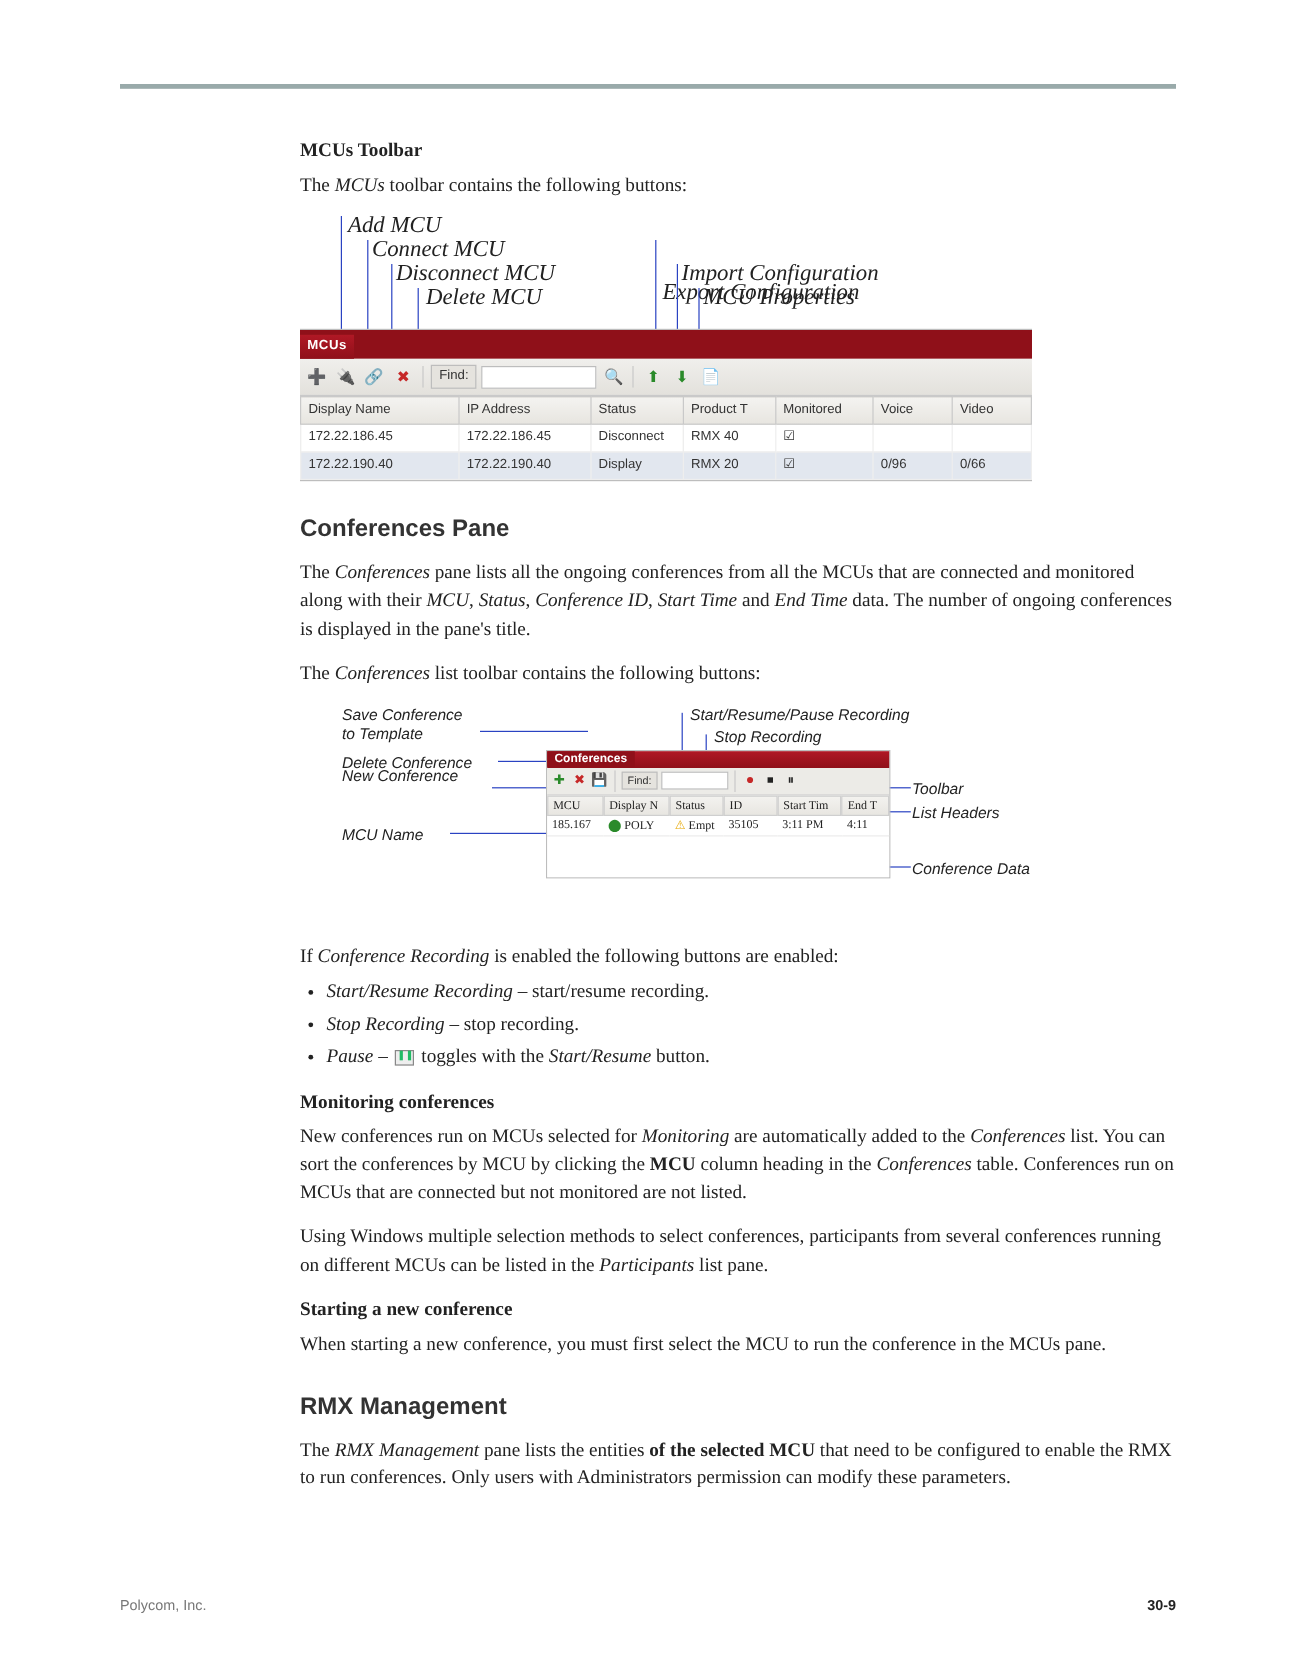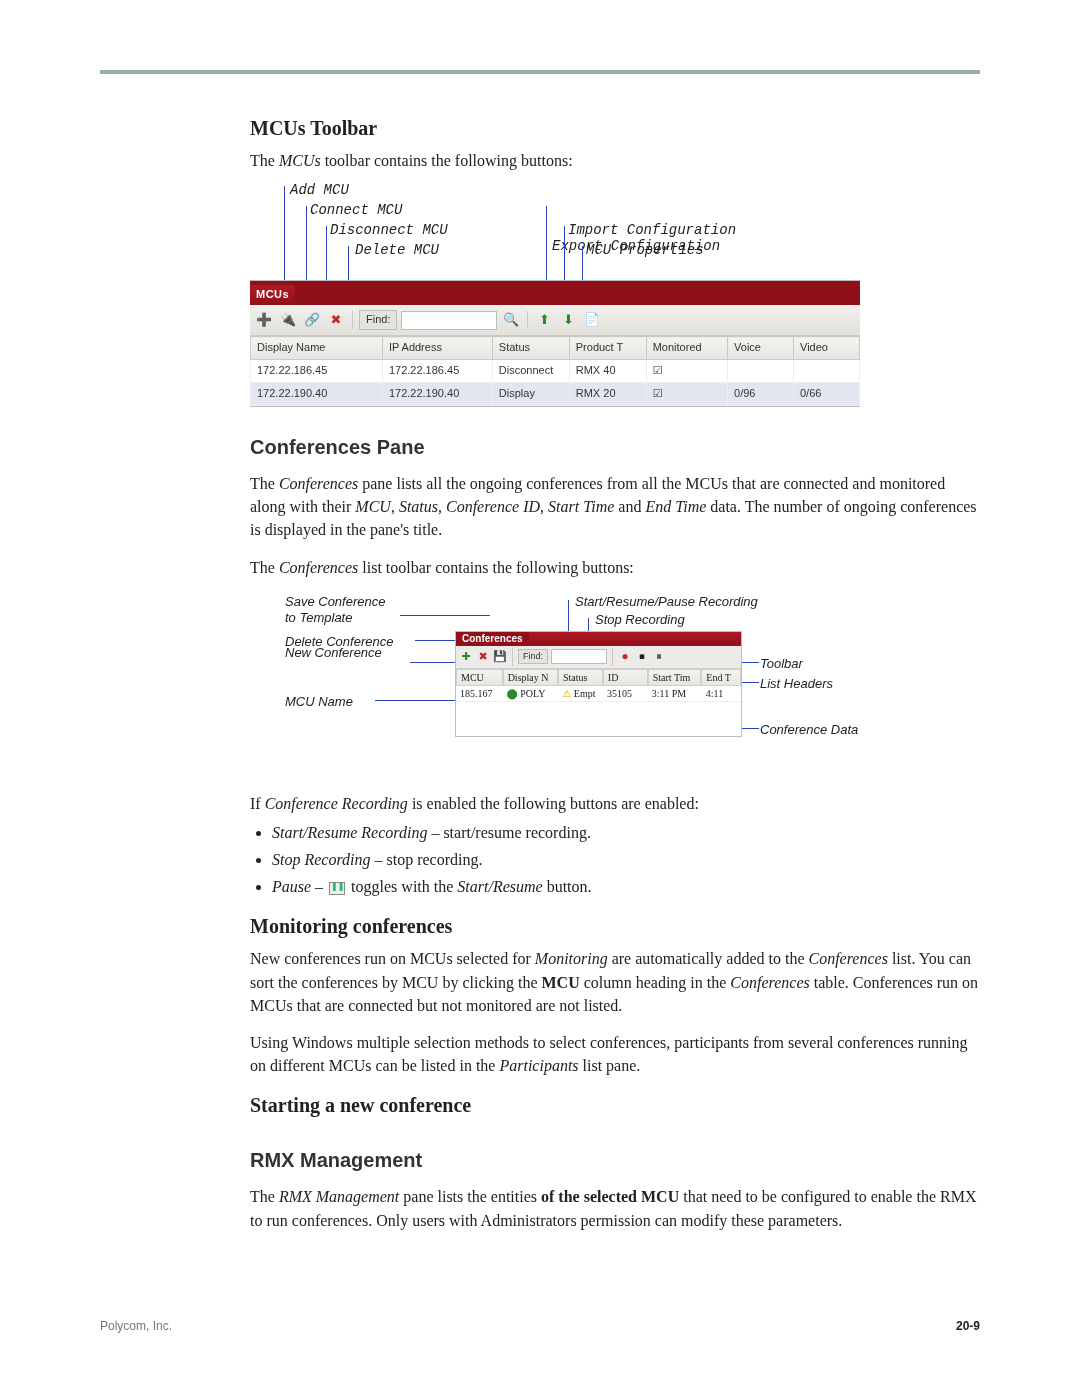--- a/index.html
+++ b/index.html
@@ -26,21 +26,21 @@
   }
   .content {
     margin-left: 150px;
     font-size: 16px;
     color: #222;
     line-height: 1.45;
   }
   .sec-h3-bold {
     font-family: Georgia, serif;
     font-weight: bold;
-    font-size: 20px;
+    font-size: 16px;
     margin: 0 0 6px 0;
   }
   .p { margin: 0 0 14px 0; }
   .p-tight { margin: 0 0 6px 0; }
   .ital { font-style: italic; }
   .sec-h2 {
     font-family: Arial, Helvetica, sans-serif;
     font-weight: bold;
     font-size: 20px;
     color: #333;
@@ -48,23 +48,23 @@
   }
 
   
   .fig {
     margin: 8px 0 20px 0;
     position: relative;
   }
   .callouts {
     position: relative;
     height: 100px;
-    font-family: Liberation Mono, monospace;
+    font-family: Liberation Serif, serif;
     font-style: italic;
-    font-size: 14px;
+    font-size: 19px;
     color: #222;
   }
   .callouts .c { position: absolute; white-space: nowrap; }
   .vline { position: absolute; width: 1px; background: #2a43c2; }
   .panel {
     background: linear-gradient(#f6f5f2,#eceae5);
     border-top: 1px solid #bdbdbd;
     border-bottom: 1px solid #bdbdbd;
     position: relative;
   }
@@ -343,25 +343,26 @@
 
     <div class="sec-h3-bold">Monitoring conferences</div>
     <div class="p">
       <span>New conferences run on MCUs selected for </span><span class="ital">Monitoring</span><span> are automatically added to the </span><span class="ital">Conferences</span><span> list. You can sort the conferences by MCU by clicking the </span><b>MCU</b><span> column heading in the </span><span class="ital">Conferences</span><span> table. Conferences run on MCUs that are connected but not monitored are not listed.</span>
     </div>
     <div class="p">
       <span>Using Windows multiple selection methods to select conferences, participants from several conferences running on different MCUs can be listed in the </span><span class="ital">Participants</span><span> list pane.</span>
     </div>
 
     <div class="sec-h3-bold">Starting a new conference</div>
+    <div class="p">When starting a new conference, you must first select the MCU to run the conference in the MCUs pane.</div>
 
     <div class="sec-h2">RMX Management</div>
     <div class="p">
       <span>The </span><span class="ital">RMX Management</span><span> pane lists the entities </span><b>of the selected MCU</b><span> that need to be configured to enable the RMX to run conferences. Only users with Administrators permission can modify these parameters.</span>
     </div>
 
   </div>
 
   <div class="footer">
     <span>Polycom, Inc.</span>
-    <span class="pg">20-9</span>
+    <span class="pg">30-9</span>
   </div>
 </div>
 
 </body></html>

